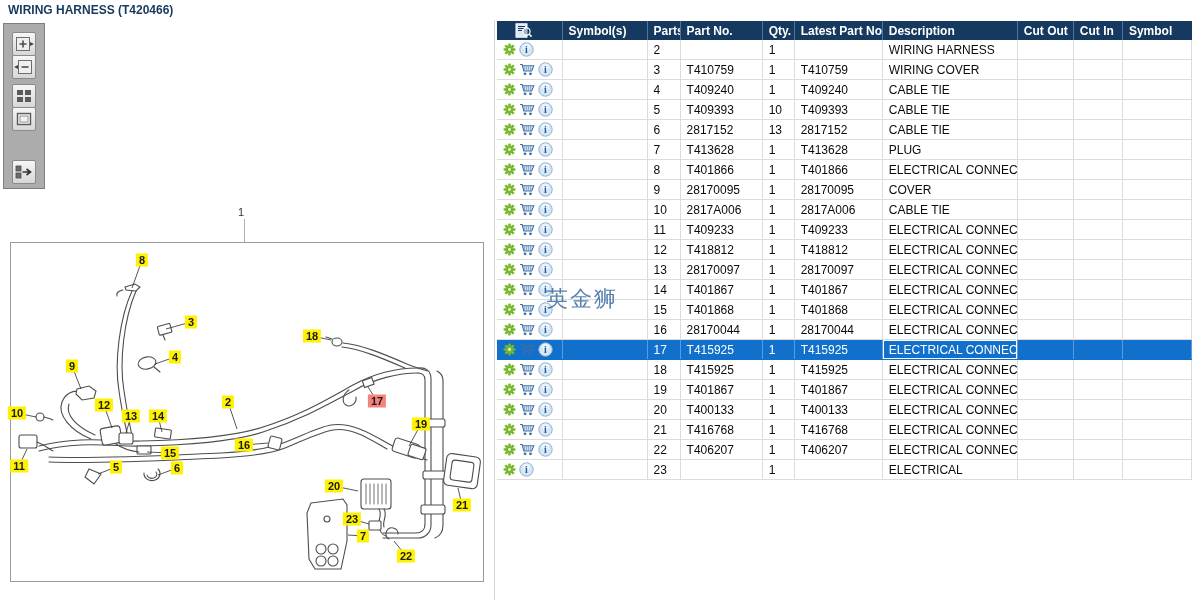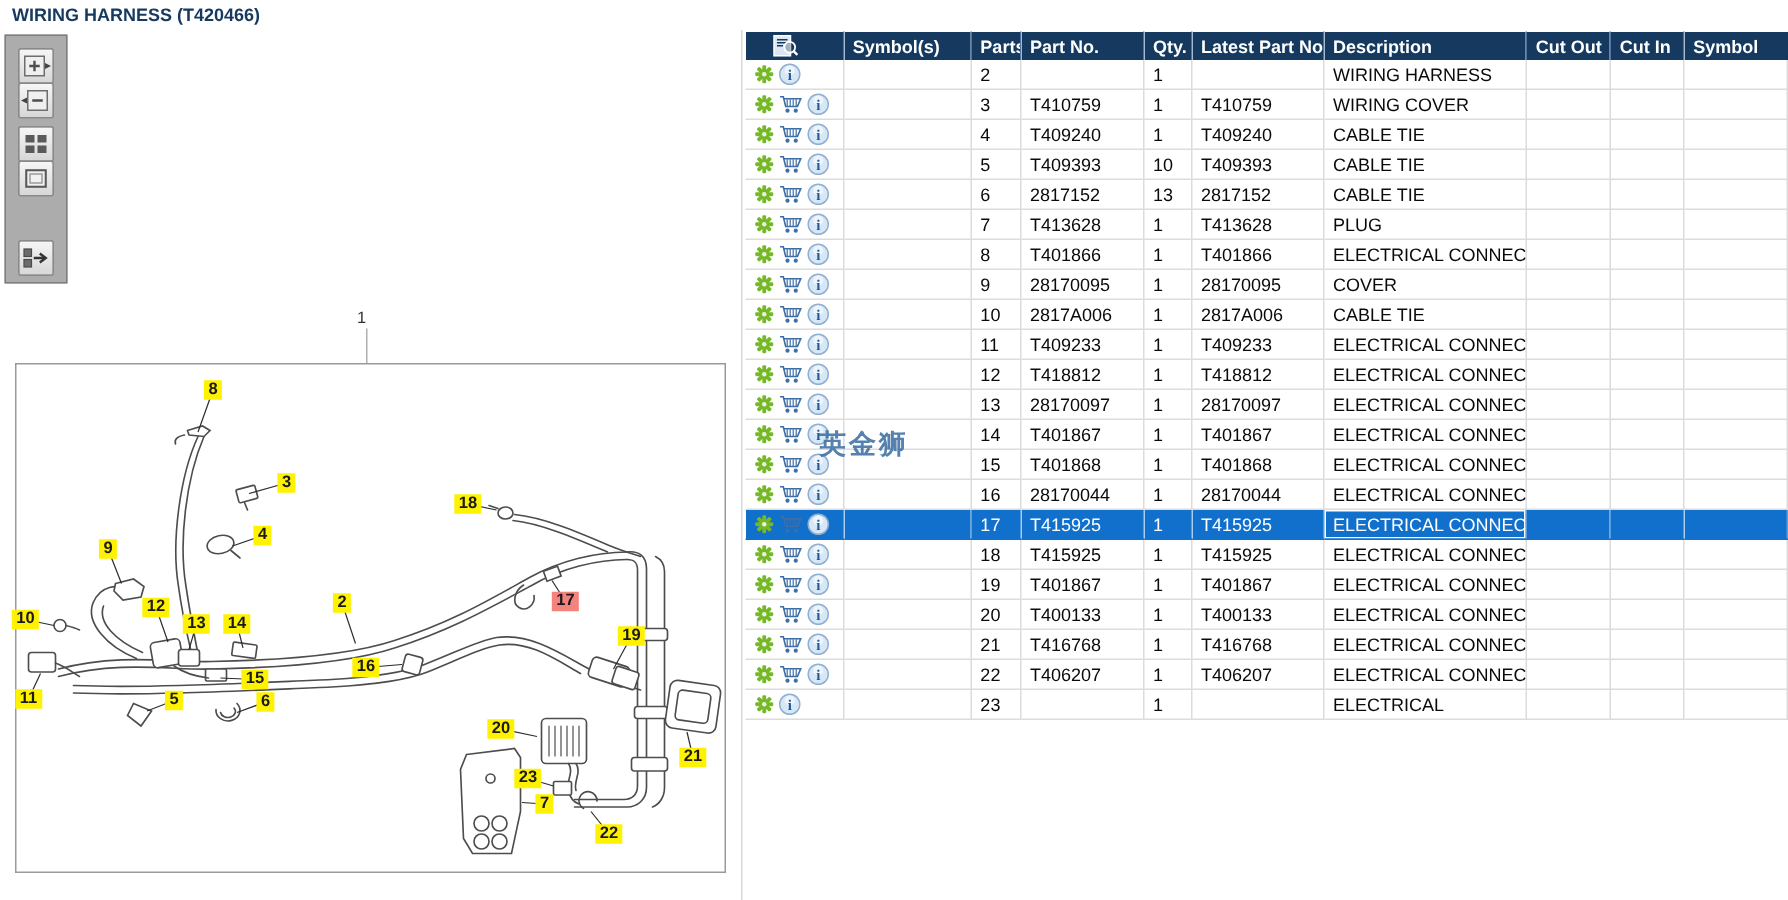--- a/index.html
+++ b/index.html
@@ -29,21 +29,21 @@
   #parts-table th:last-child{border-right:none;}
   #parts-table td{font-size:12px;color:#0A0A0A;height:19px;padding:0 0 0 6px;
                   border-right:1px solid #DCDCDC;border-bottom:1px solid #DCDCDC;
                   white-space:nowrap;overflow:hidden;background:#fff;}
   #parts-table tr.selected td{background:#1070CC;color:#fff;border-right-color:#5A9BDD;border-bottom-color:#1070CC;}
   #parts-table tr.selected td.desc{box-shadow:inset 0 0 0 1px #fff;}
   td.iconcell{padding:0 0 0 7px;}
   .iconwrap{display:flex;align-items:center;gap:3px;}
   .rowicon{display:inline-flex;cursor:pointer;}
   
-  #watermark{position:absolute;left:546px;top:284px;font-size:18px;font-weight:bold;
+  #watermark{position:absolute;left:546px;top:284px;font-size:22px;font-weight:normal;
              color:rgba(61,111,163,0.88);letter-spacing:2px;z-index:5;pointer-events:none;}
 </style>
 </head>
 <body>
 
 <div id="app">
   <div id="title">WIRING HARNESS (T420466)</div>
 
   <div id="toolbar">
       <div class="tbtn" style="top: 8px;">

